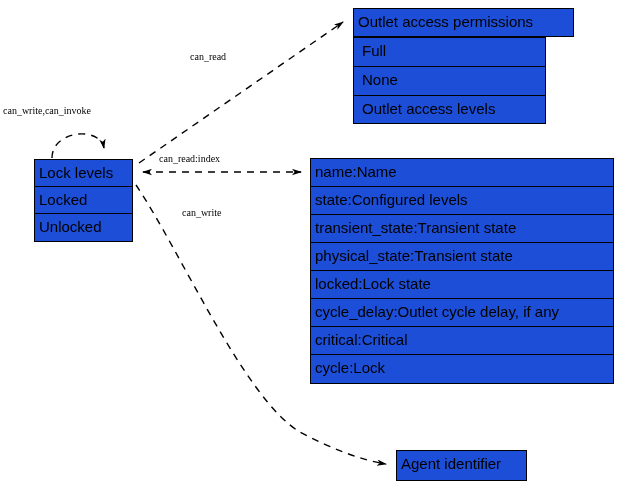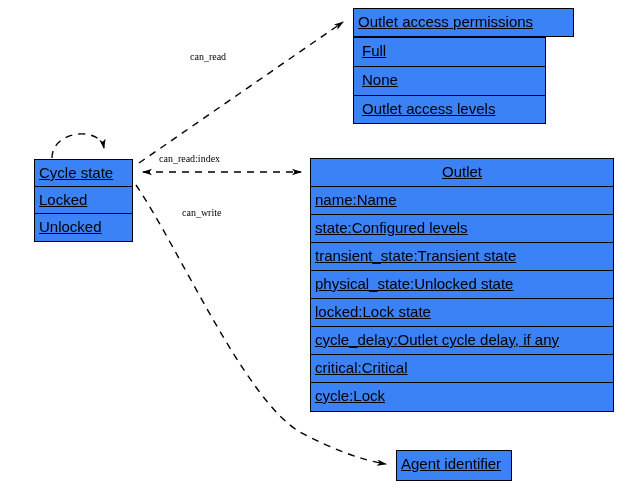--- a/index.html
+++ b/index.html
@@ -33,22 +33,21 @@
     font-size: 15px;
     color: #000000;
     z-index: 2;
   }
   .node .cell {
     box-sizing: border-box;
     border-bottom: 1px solid #000000;
     padding: 2px 4px 3px 4px;
     white-space: nowrap;
     line-height: 1.45;
-    background: #3b82f6;
-    text-decoration: underline;
+    background: #1d4ed8;
   }
   .node .cell:last-child {
     border-bottom: none;
   }
   .node .cell.center {
     text-align: center;
   }
   
   #node-lock-state {
     left: 34px;
@@ -86,21 +85,21 @@
     left: 310px;
     top: 158px;
     width: 304px;
   }
   #node-outlet .cell { height: 28px; }
 
   
   #node-agent-identifier {
     left: 396px;
     top: 450px;
-    width: 116px;
+    width: 131px;
   }
   #node-agent-identifier .cell { height: 29px; }
 
   .edge-label {
     position: absolute;
     font-family: "Liberation Serif", serif;
     font-size: 10px;
     color: #000000;
     white-space: nowrap;
     z-index: 3;
@@ -129,45 +128,45 @@
     <path d="M 52,158 C 52,130 100,126 104,148" fill="none" stroke="#000000" stroke-width="1.4" stroke-dasharray="7,6" marker-end="url(#arrowEnd)"></path>
 
     <path d="M 139,163 L 343,22" fill="none" stroke="#000000" stroke-width="1.4" stroke-dasharray="7,6" marker-end="url(#arrowEnd)"></path>
 
     <path d="M 143,172 L 301,172" fill="none" stroke="#000000" stroke-width="1.4" stroke-dasharray="7,6" marker-end="url(#arrowEnd)" marker-start="url(#arrowStart)"></path>
 
     <path d="M 136,185 C 180,250 245,400 300,432 C 330,448 360,460 386,464" fill="none" stroke="#000000" stroke-width="1.4" stroke-dasharray="7,6" marker-end="url(#arrowEnd)"></path>
   </svg>
 
   <div class="node" id="node-lock-state">
-    <div class="cell">Cycle state</div>
+    <div class="cell">Lock levels</div>
     <div class="cell">Locked</div>
     <div class="cell">Unlocked</div>
   </div>
 
   <div class="node" id="node-outlet-access-permissions">
     <div class="cell hdr">Outlet access permissions</div>
     <div class="cell body">Full</div>
     <div class="cell body">None</div>
     <div class="cell body last">Outlet access levels</div>
   </div>
 
   <div class="node" id="node-outlet">
-    <div class="cell center">Outlet</div>
     <div class="cell">name:Name</div>
     <div class="cell">state:Configured levels</div>
     <div class="cell">transient_state:Transient state</div>
-    <div class="cell">physical_state:Unlocked state</div>
+    <div class="cell">physical_state:Transient state</div>
     <div class="cell">locked:Lock state</div>
     <div class="cell">cycle_delay:Outlet cycle delay, if any</div>
     <div class="cell">critical:Critical</div>
     <div class="cell">cycle:Lock</div>
   </div>
 
   <div class="node" id="node-agent-identifier">
     <div class="cell">Agent identifier</div>
   </div>
 
+  <div class="edge-label" id="label-can-write-can-invoke">can_write,can_invoke</div>
   <div class="edge-label" id="label-can-read">can_read</div>
   <div class="edge-label" id="label-can-read-index">can_read:index</div>
   <div class="edge-label" id="label-can-write">can_write</div>
 
 </div>
 
 </body></html>

